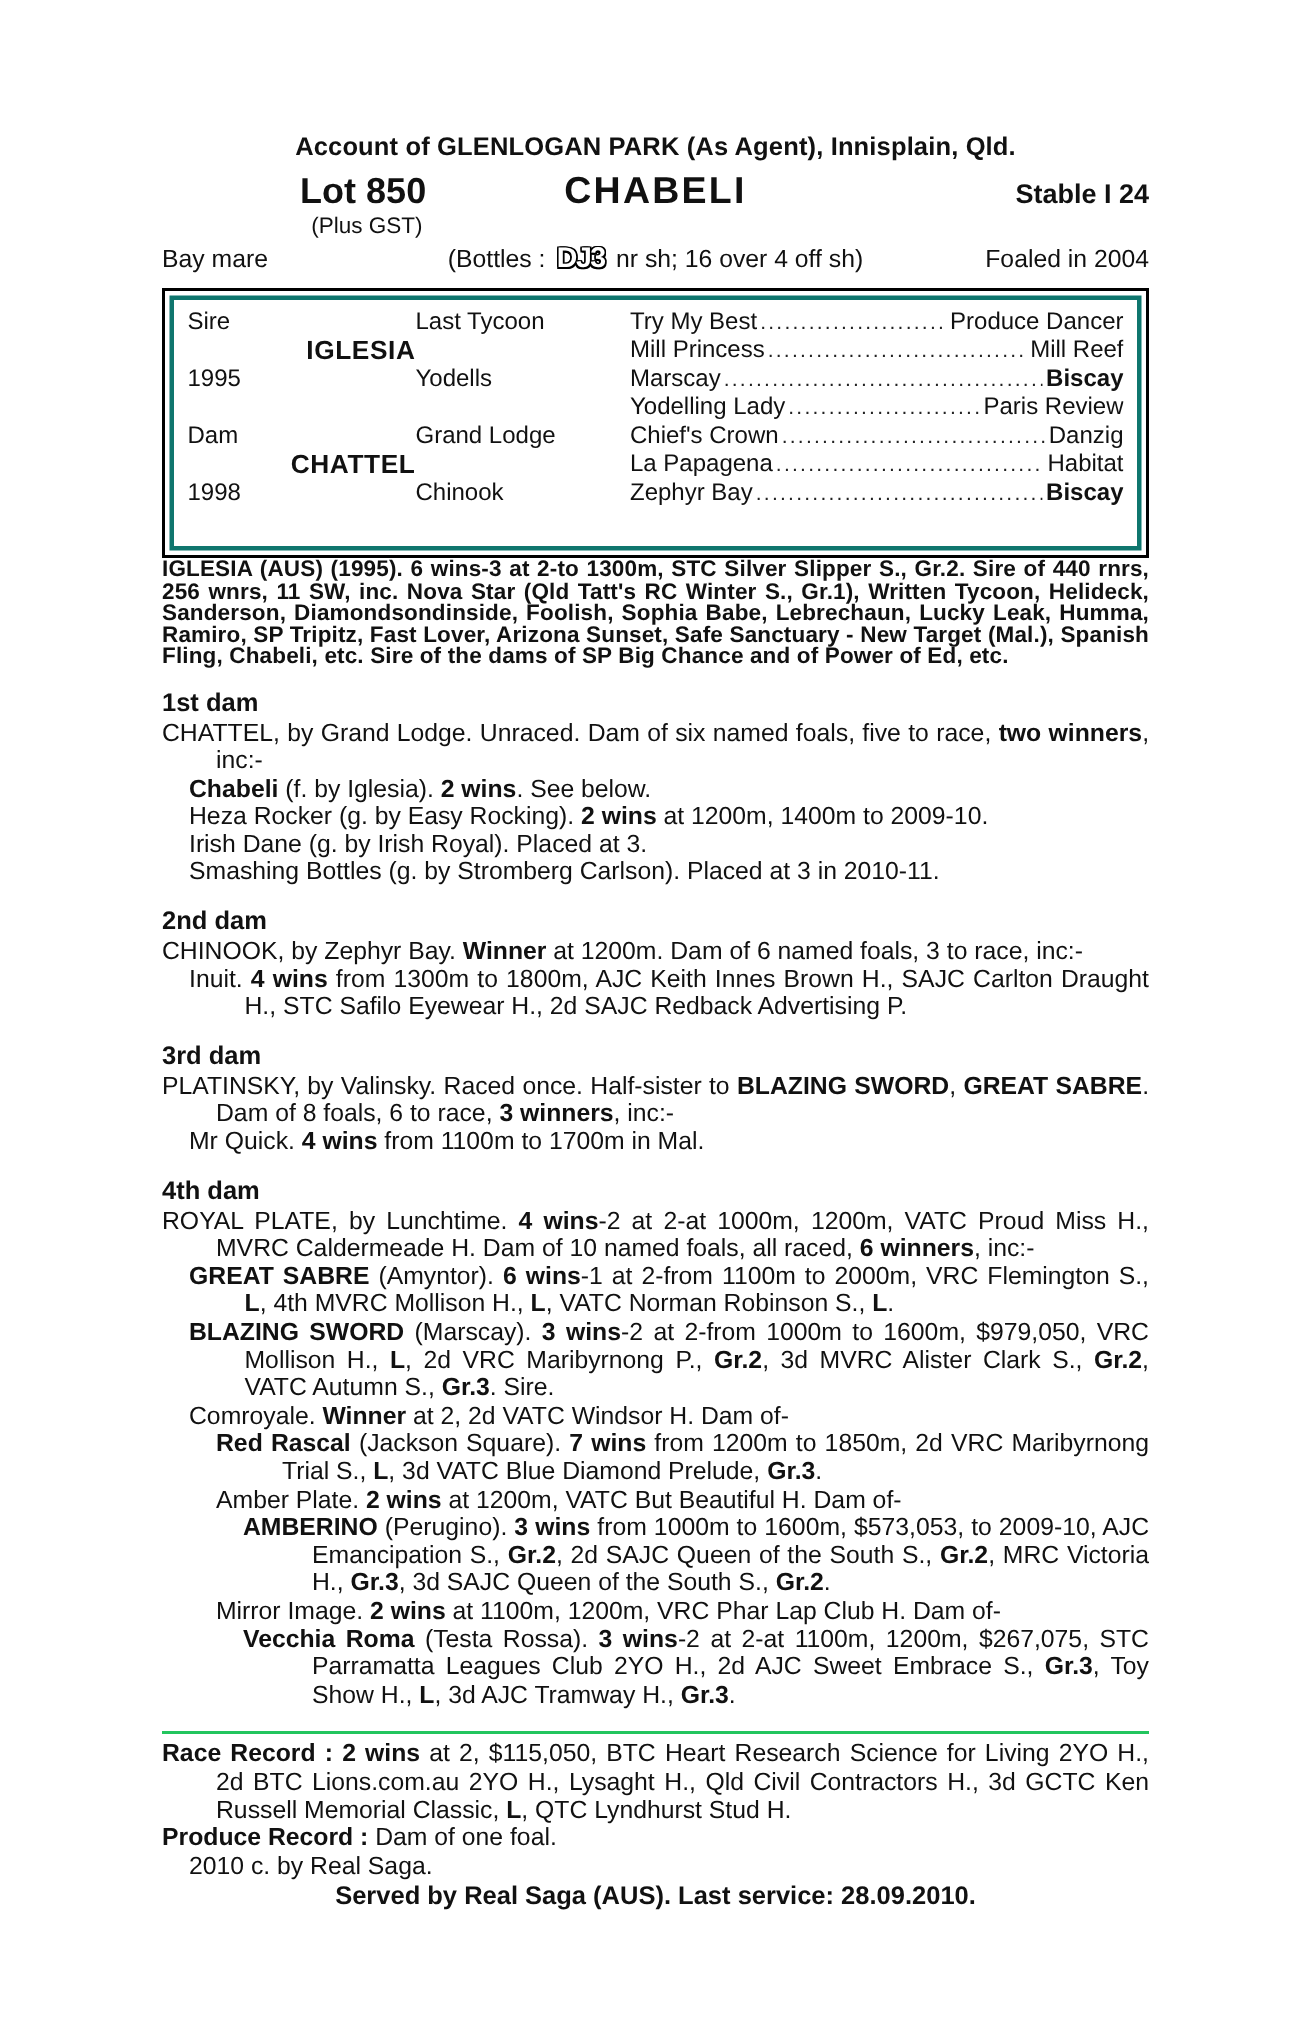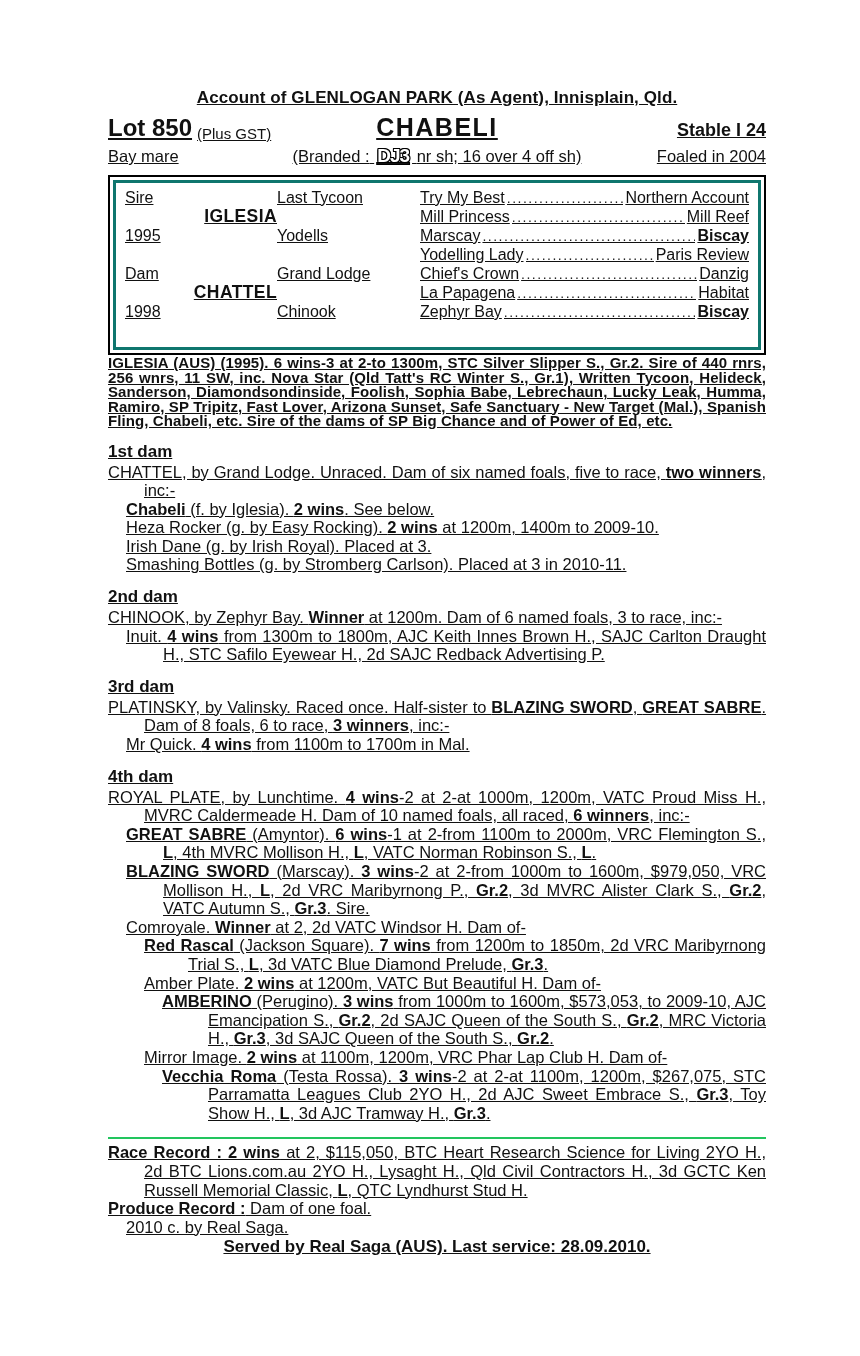--- a/index.html
+++ b/index.html
@@ -1,23 +1,23 @@
 <!DOCTYPE html>
 <html><head>
 <meta charset="utf-8">
 <style>
   html,body{margin:0;padding:0;background:#ffffff;}
   .sheet{position:relative;width:860px;height:1356px;background:#ffffff;color:#111;
          font-family:"Liberation Sans",sans-serif;overflow:hidden;}
-  .col{position:absolute;left:108px;top:88px;width:658px;text-decoration:underline;}
+  .col{position:absolute;left:108px;top:88px;width:658px;}
 
   
   .account{font-weight:bold;font-size:17px;text-align:center;letter-spacing:0.1px;}
   .lot-row{display:grid;grid-template-columns:1fr auto 1fr;align-items:baseline;margin-top:5px;}
-  .lot-left{display:flex;align-items:flex-end;}
+  .lot-left{display:flex;align-items:center;flex-direction:column;}
   .lot{font-size:24px;font-weight:bold;}
   .gst{font-size:15px;margin-left:5px;}
   .hname{font-size:25px;font-weight:bold;letter-spacing:1.5px;text-align:center;}
   .stable{font-size:18px;font-weight:bold;text-align:right;}
   .desc-row{display:grid;grid-template-columns:1fr auto 1fr;align-items:baseline;margin-top:3px;font-size:16.5px;}
   .desc-left{text-align:left;}
   .desc-right{text-align:right;}
   .brand{font-weight:bold;font-size:19px;letter-spacing:-1px;color:#fff;margin:0 3px;
          text-shadow:-1px 0 0 #000,1px 0 0 #000,0 -1px 0 #000,0 1px 0 #000,
                      -1px -1px 0 #000,1px 1px 0 #000,-1px 1px 0 #000,1px -1px 0 #000;}
@@ -68,21 +68,21 @@
         <span class="lot">Lot 850</span>
         <span class="gst">(Plus GST)</span>
       </div>
       <div class="hname">CHABELI</div>
       <div class="stable">Stable I 24</div>
     </div>
 
     <div class="desc-row">
       <div class="desc-left">Bay mare</div>
       <div>
-        <span>(Branded :</span>
+        <span>(Bottles :</span>
         <span class="brand">DJ3</span>
         <span>nr sh; 16 over 4 off sh)</span>
       </div>
       <div class="desc-right">Foaled in 2004</div>
     </div>
 
     <div class="ped-box">
       <div class="ped-inner">
         <div class="ped-grid">
           <div class="c1 r1">Sire</div>
@@ -93,21 +93,21 @@
           <div class="c1 r7">1998</div>
 
           <div class="c2 r1">Last Tycoon</div>
           <div class="c2 r3">Yodells</div>
           <div class="c2 r5">Grand Lodge</div>
           <div class="c2 r7">Chinook</div>
 
           <div class="c3 r1 ped-line">
             <span>Try My Best</span>
               <span class="leader"></span>
-              <span>Northern Account</span>
+              <span>Produce Dancer</span>
           </div>
           <div class="c3 r2 ped-line">
             <span>Mill Princess</span>
               <span class="leader"></span>
               <span>Mill Reef</span>
           </div>
           <div class="c3 r3 ped-line">
             <span>Marscay</span>
               <span class="leader"></span>
               <span><b>Biscay</b></span>

